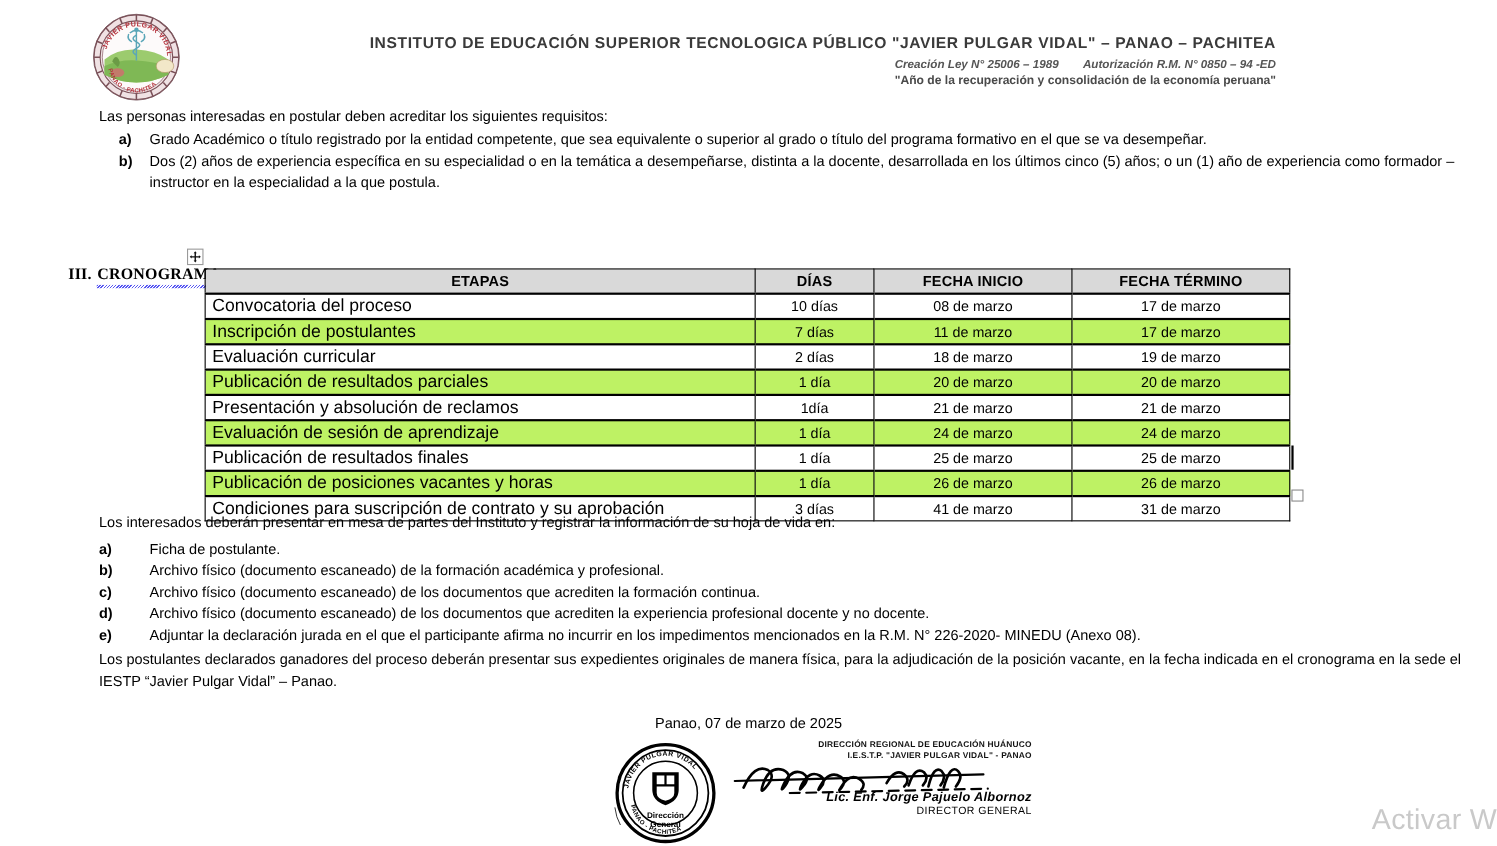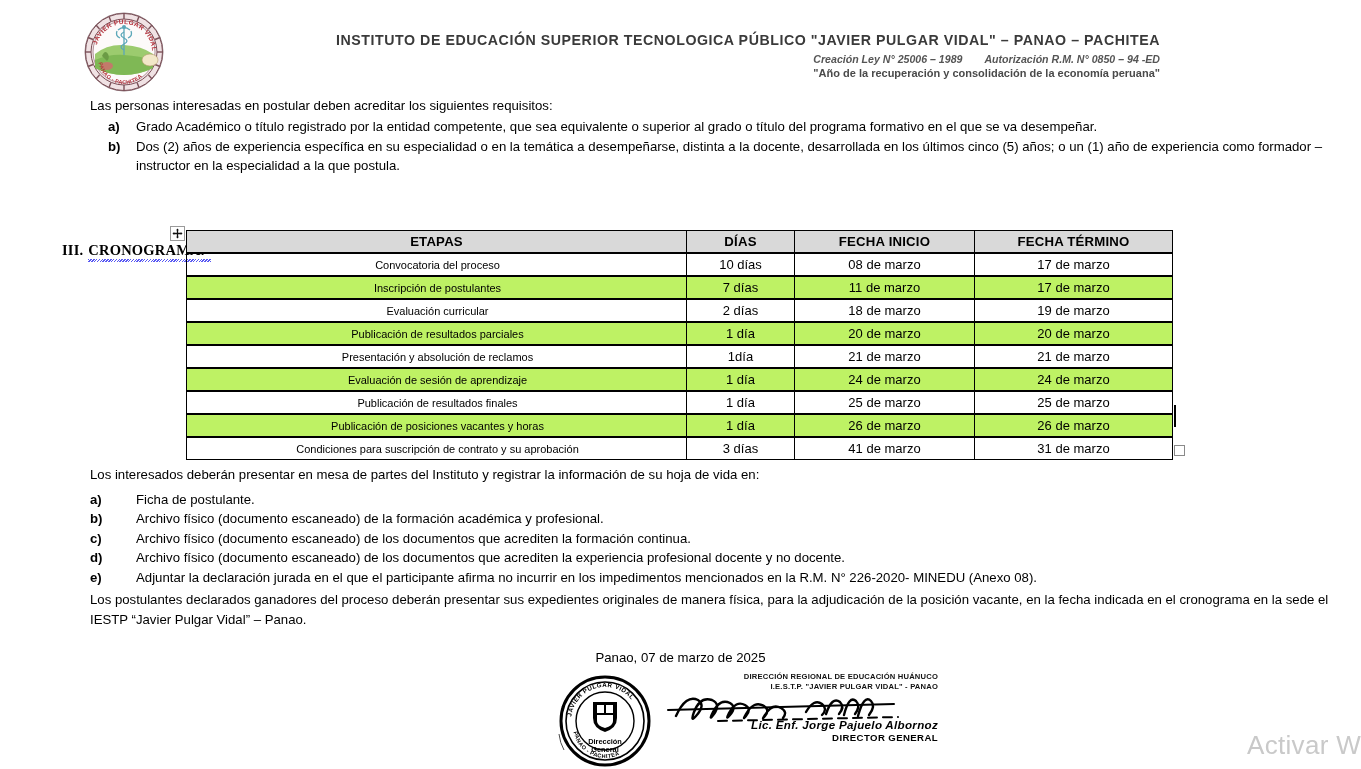--- a/index.html
+++ b/index.html
@@ -164,44 +164,44 @@
     top: 405px;
     width: 2px;
     height: 22px;
     background: #000;
   }
 
   
   .crono-table {
     position: absolute;
     left: 186px;
-    top: 230px;
+    top: 244px;
     width: 986px;
     border-collapse: collapse;
     table-layout: fixed;
     font-size: 13px;
   }
   .crono-table th, .crono-table td {
     border: 1px solid #000000;
     padding: 1px 4px;
     height: 19px;
     font-weight: normal;
   }
   .crono-table thead th {
     background: #d9d9d9;
     font-weight: bold;
     text-align: center;
     font-size: 13.2px;
     letter-spacing: 0.2px;
     border-bottom: 2px solid #000;
   }
   .crono-table tbody td.etapa {
-    text-align: center;
+    text-align: left;
     padding-left: 6px;
-    font-size: 11px;
+    font-size: 16px;
   }
   .crono-table tbody td.ctr { text-align: center; }
   .crono-table tbody tr.alt td { background: #bef264; }
   .crono-table tbody tr.alt td { border-top: 2px solid #000; border-bottom: 2px solid #000; }
   .col-etapa { width: 500px; }
   .col-dias  { width: 108px; }
   .col-ini   { width: 180px; }
   .col-fin   { width: 198px; }
 
   
@@ -270,21 +270,21 @@
   .sig-name {
     font-size: 11.6px;
     font-weight: bold;
     font-style: italic;
     font-family: "Liberation Sans", sans-serif;
     letter-spacing: 0.3px;
     margin-top: -2px;
   }
   .sig-role {
     font-size: 9.6px;
-    font-weight: bold;
+    font-weight: normal;
     letter-spacing: 0.4px;
     margin-top: 1px;
   }
 
   
   .activate-watermark {
     position: absolute;
     right: 0px;
     bottom: 8px;
     font-size: 26px;

